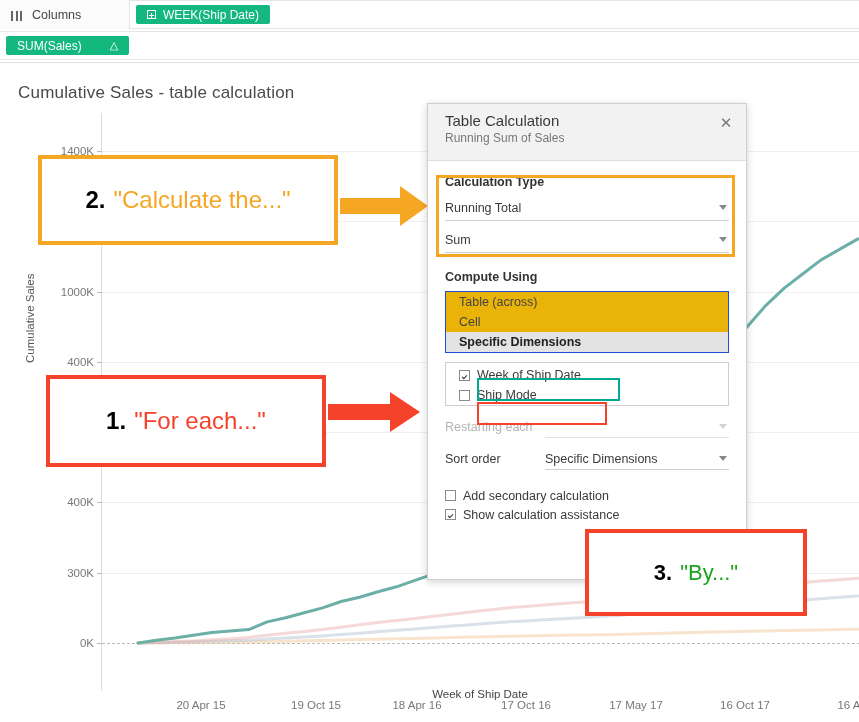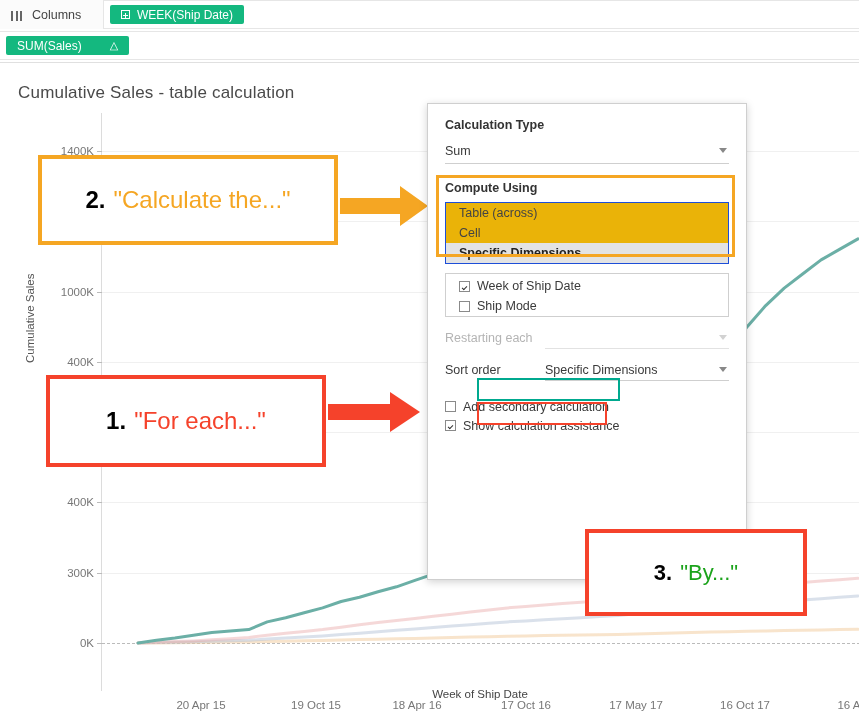--- a/index.html
+++ b/index.html
@@ -12,21 +12,21 @@
     overflow: hidden;
     position: relative;
   }
 
   
   #shelf-area { position: absolute; left: 0; top: 0; width: 859px; height: 62px; background: #ffffff; }
   .shelf-row { position: absolute; left: 0; width: 859px; height: 29px; display: flex; align-items: center;
                border-top: 1px solid #e6e6e6; border-bottom: 1px solid #e6e6e6; background: #fff; }
   #shelf-columns { top: 0; }
   #shelf-rows { top: 31px; }
-  .shelf-label-cell { width: 104px; height: 29px; display: flex; align-items: center; padding-left: 10px;
+  .shelf-label-cell { width: 130px; height: 29px; display: flex; align-items: center; padding-left: 10px;
                       border-right: 1px solid #e6e6e6; background:#fbfbfb; flex: none; }
   .shelf-icon { width: 14px; height: 12px; margin-right: 8px; display:inline-block; position: relative; flex:none; }
   .icon-cols span { position: absolute; bottom: 0; width: 2px; background: #666; }
   .icon-cols span:nth-child(1){ left:1px; height:10px; }
   .icon-cols span:nth-child(2){ left:5.5px; height:10px; }
   .icon-cols span:nth-child(3){ left:10px; height:10px; }
   .icon-rows span { position:absolute; left:0; height:2px; background:#666; }
   .icon-rows span:nth-child(1){ top:1px; width:13px; }
   .icon-rows span:nth-child(2){ top:5px; width:13px; }
   .icon-rows span:nth-child(3){ top:9px; width:13px; }
@@ -208,25 +208,34 @@
 </svg>
 
 <svg class="arrow-svg" id="arrow-teal" width="135" height="170">
   <g>
     <path d="M118,158 L44,46 L58,36 L8,6 L14,62 L28,53 L102,168 Z" fill="#0FA68C"></path>
   </g>
 </svg>
 
 <div id="tc-dialog">
 
+  <div id="tc-header">
+    <div id="tc-title">Table Calculation</div>
+    <div id="tc-subtitle">Running Sum of Sales</div>
+    <div id="tc-close">✕</div>
+  </div>
 
   <div id="tc-body">
 
     <div class="sect-label">Calculation Type</div>
 
+    <div class="dd">
+      <span class="dd-text">Running Total</span>
+      <span class="dd-caret"></span>
+    </div>
 
     <div class="dd">
       <span class="dd-text">Sum</span>
       <span class="dd-caret"></span>
     </div>
 
     <div class="sect-label" id="compute-label">Compute Using</div>
 
     <div id="listbox">
         <div class="lb-item">Table (across)</div>

